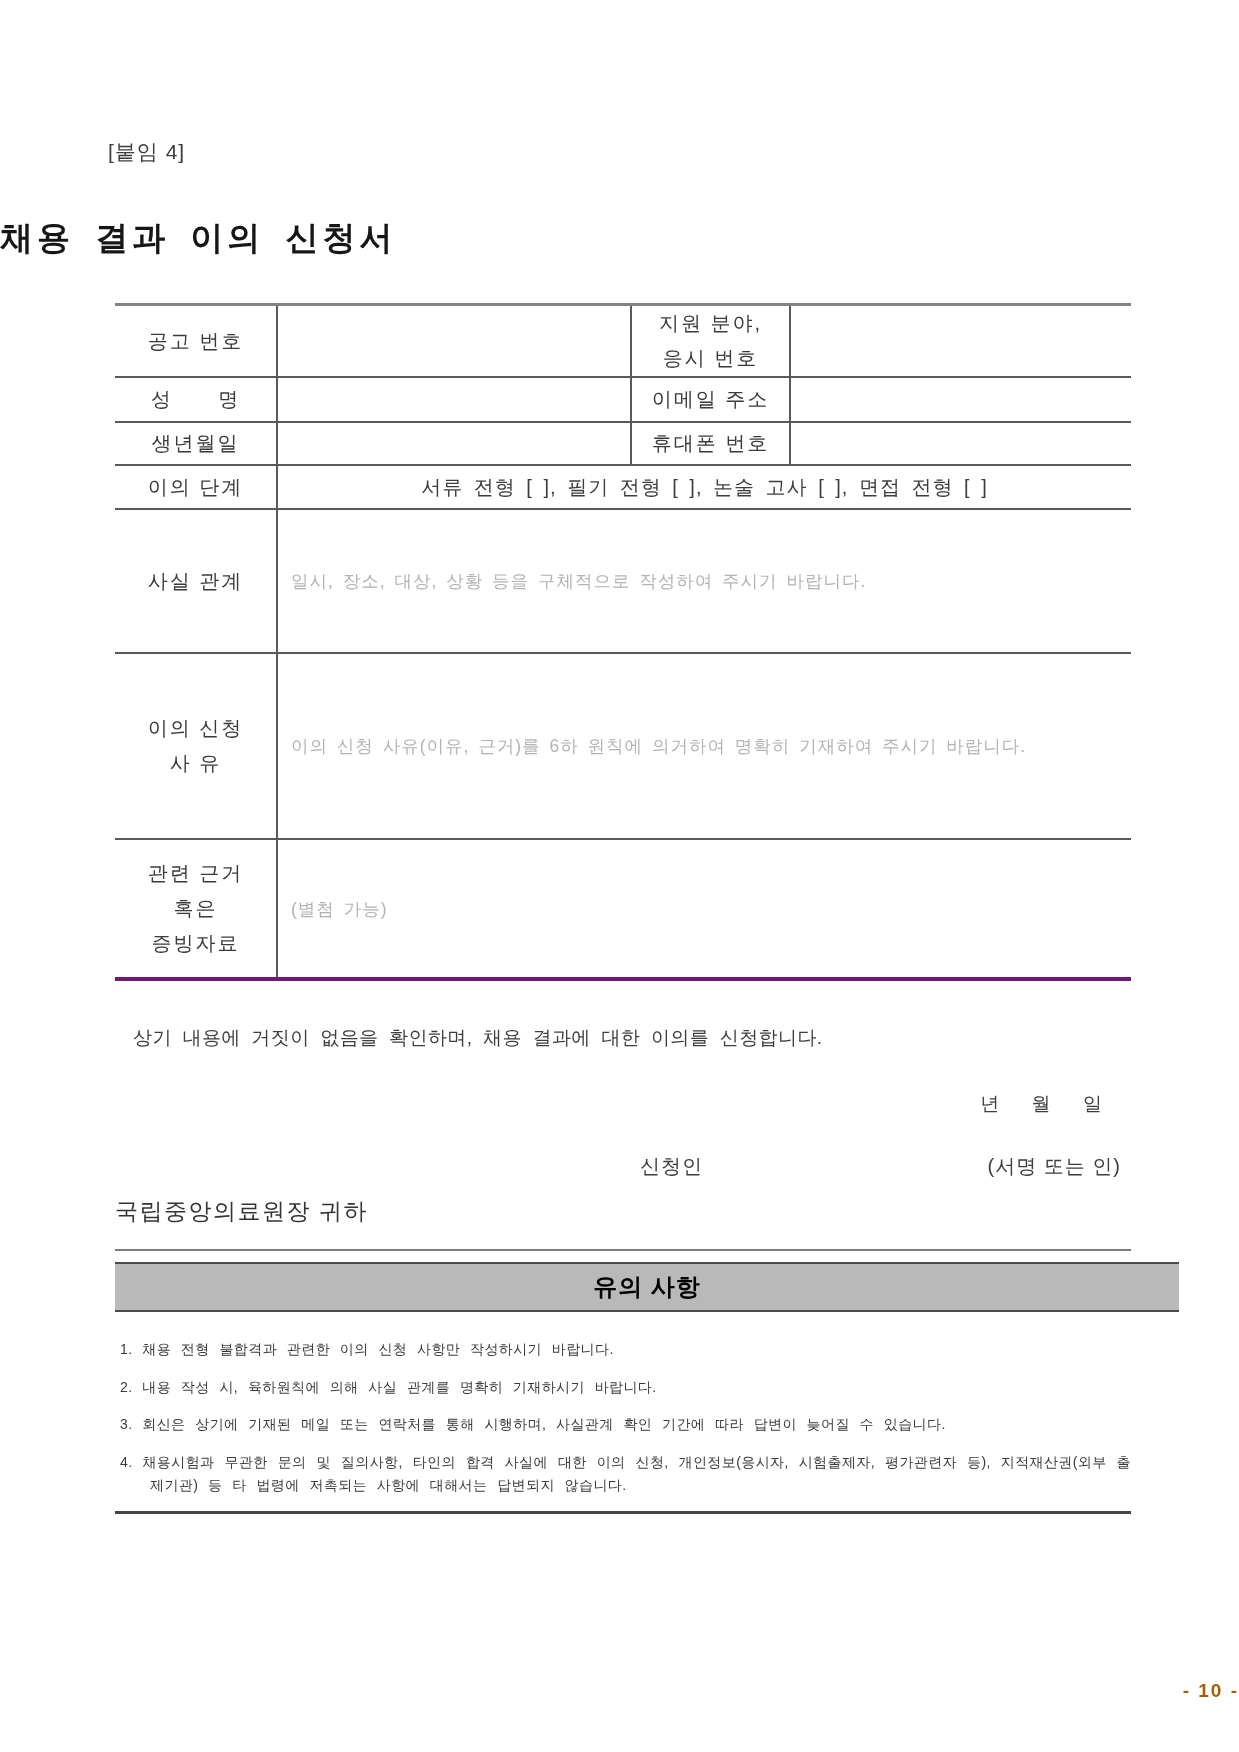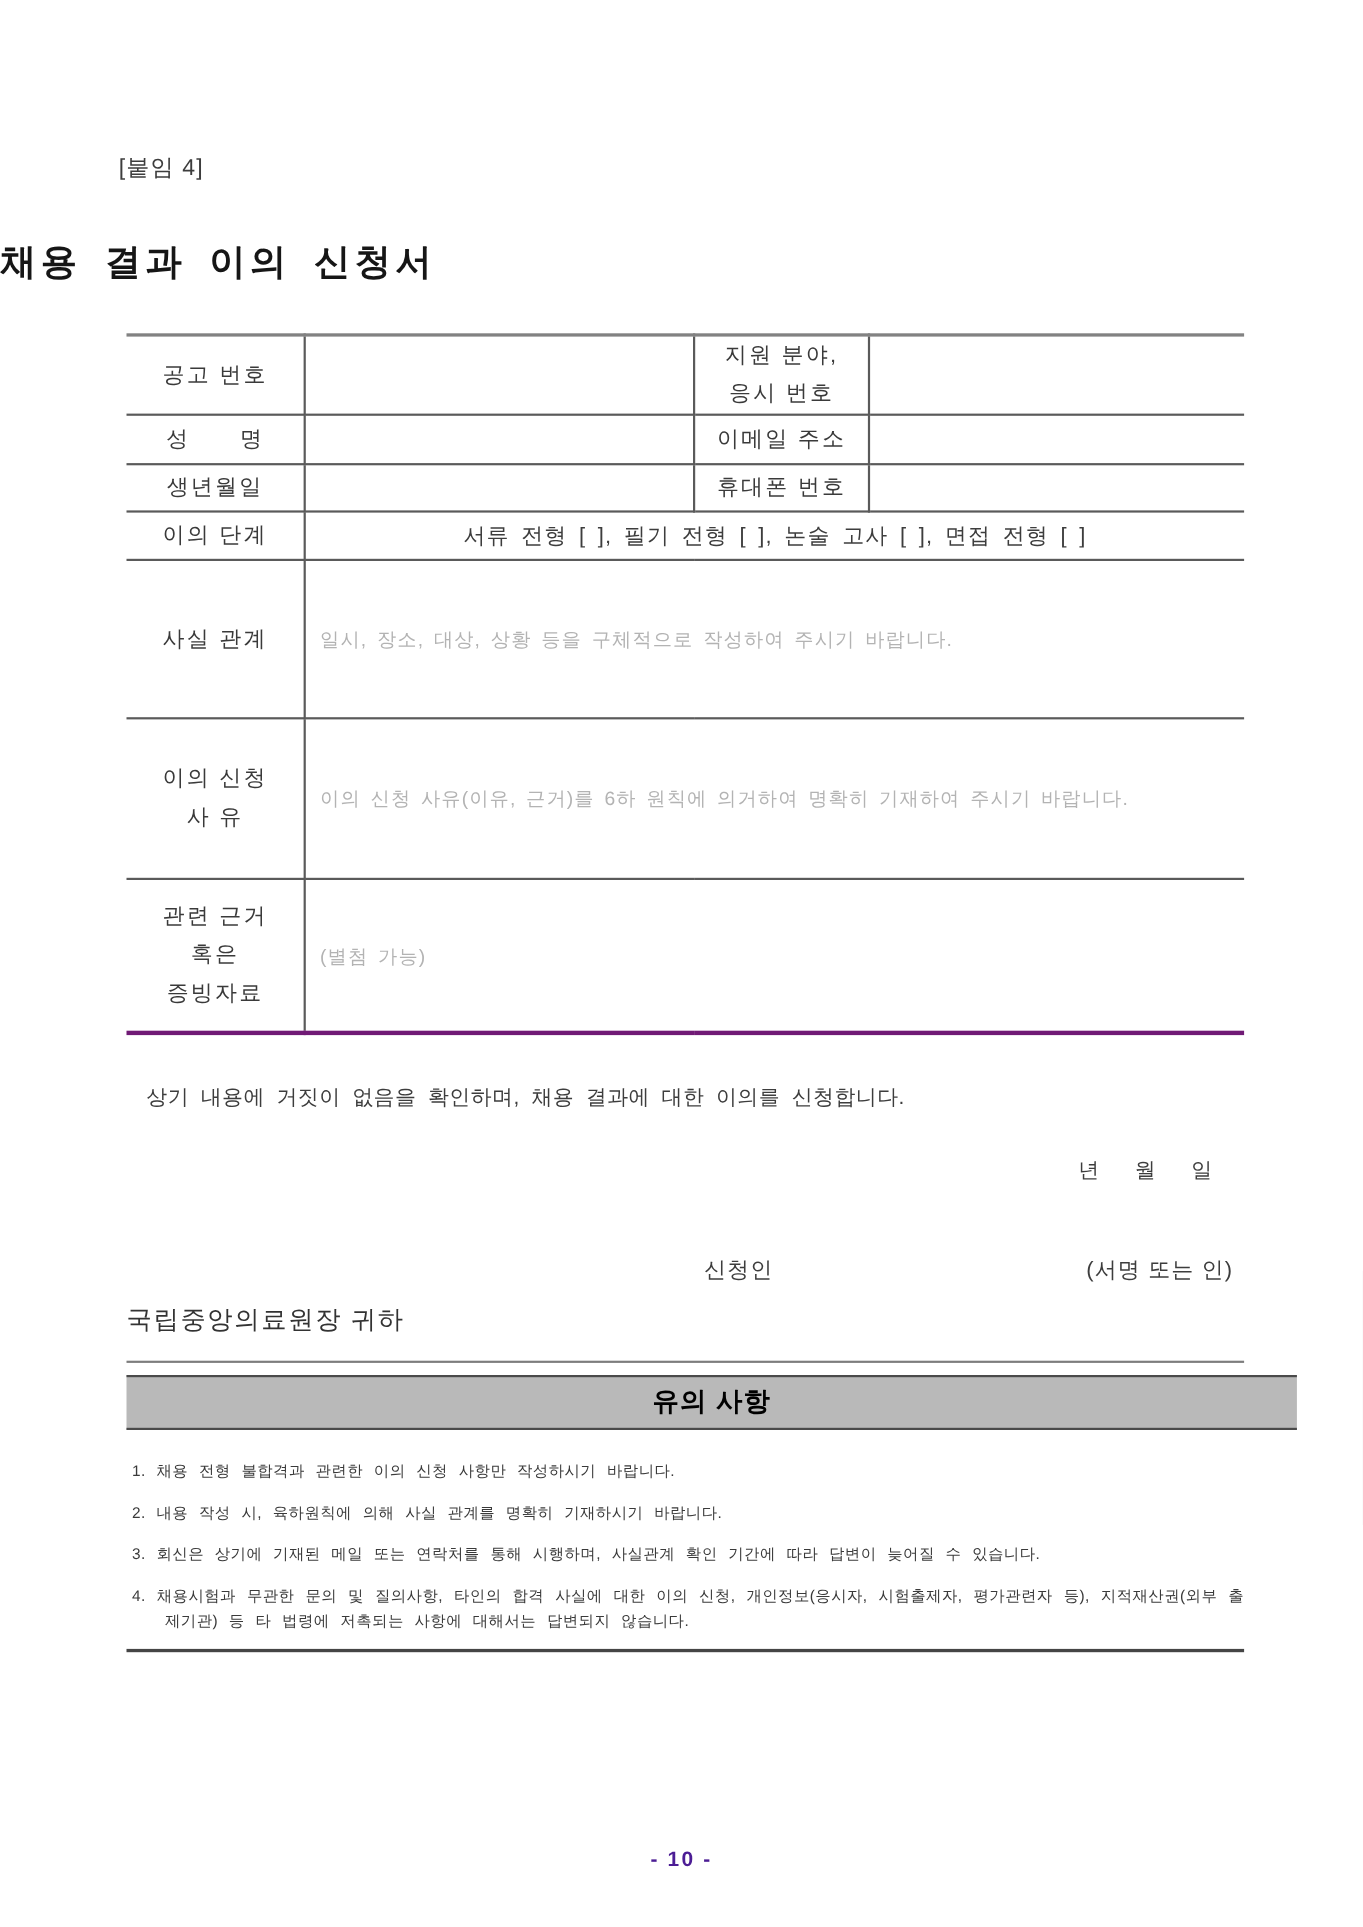--- a/index.html
+++ b/index.html
@@ -63,37 +63,37 @@
     text-align:left;
     padding:10px 13px;
   }
   .ph {
     font-size:17.5px;
     color:#b3b3b3;
     letter-spacing:1px;
     word-spacing:3px;
   }
   tr.r1{height:48px} tr.r2{height:45px} tr.r3{height:43px} tr.r4{height:44px}
-  tr.r5{height:144px} tr.r6{height:146px} tr.r7{height:140px}
+  tr.r5{height:144px} tr.r6{height:186px} tr.r7{height:140px}
 
   .statement {
     margin:44px 108px 0 133px;
     font-size:19px;
     word-spacing:5px;
     letter-spacing:0.4px;
   }
   .dateline {
     margin:40px 136px 0 0;
     text-align:right;
     font-size:19px;
     white-space:pre;
     letter-spacing:1px;
   }
   .applicant-line {
-    margin:64px 118px 0 640px;
+    margin:36px 118px 0 640px;
     display:flex;
     justify-content:space-between;
     font-size:20px;
     letter-spacing:1px;
   }
   .recipient {
     margin:16px 0 0 115px;
     font-size:23px;
     letter-spacing:1.5px;
     color:#333333;
@@ -129,24 +129,24 @@
     letter-spacing:0.4px;
     color:#3a3a3a;
   }
   .thick-rule {
     margin:10px 108px 0 115px;
     border-top:3px solid #454545;
   }
   .page-number {
     position:absolute;
     left:0; right:0; bottom:50px;
-    text-align:center;
+    text-align:right;
     font-size:19px;
     font-weight:bold;
-    color:#4c1d95;
+    color:#a16207;
     letter-spacing:2px;
   }
 </style>
 </head>
 <body>
 
 <div class="page">
 
   <div class="attach">[붙임 4]</div>
 

